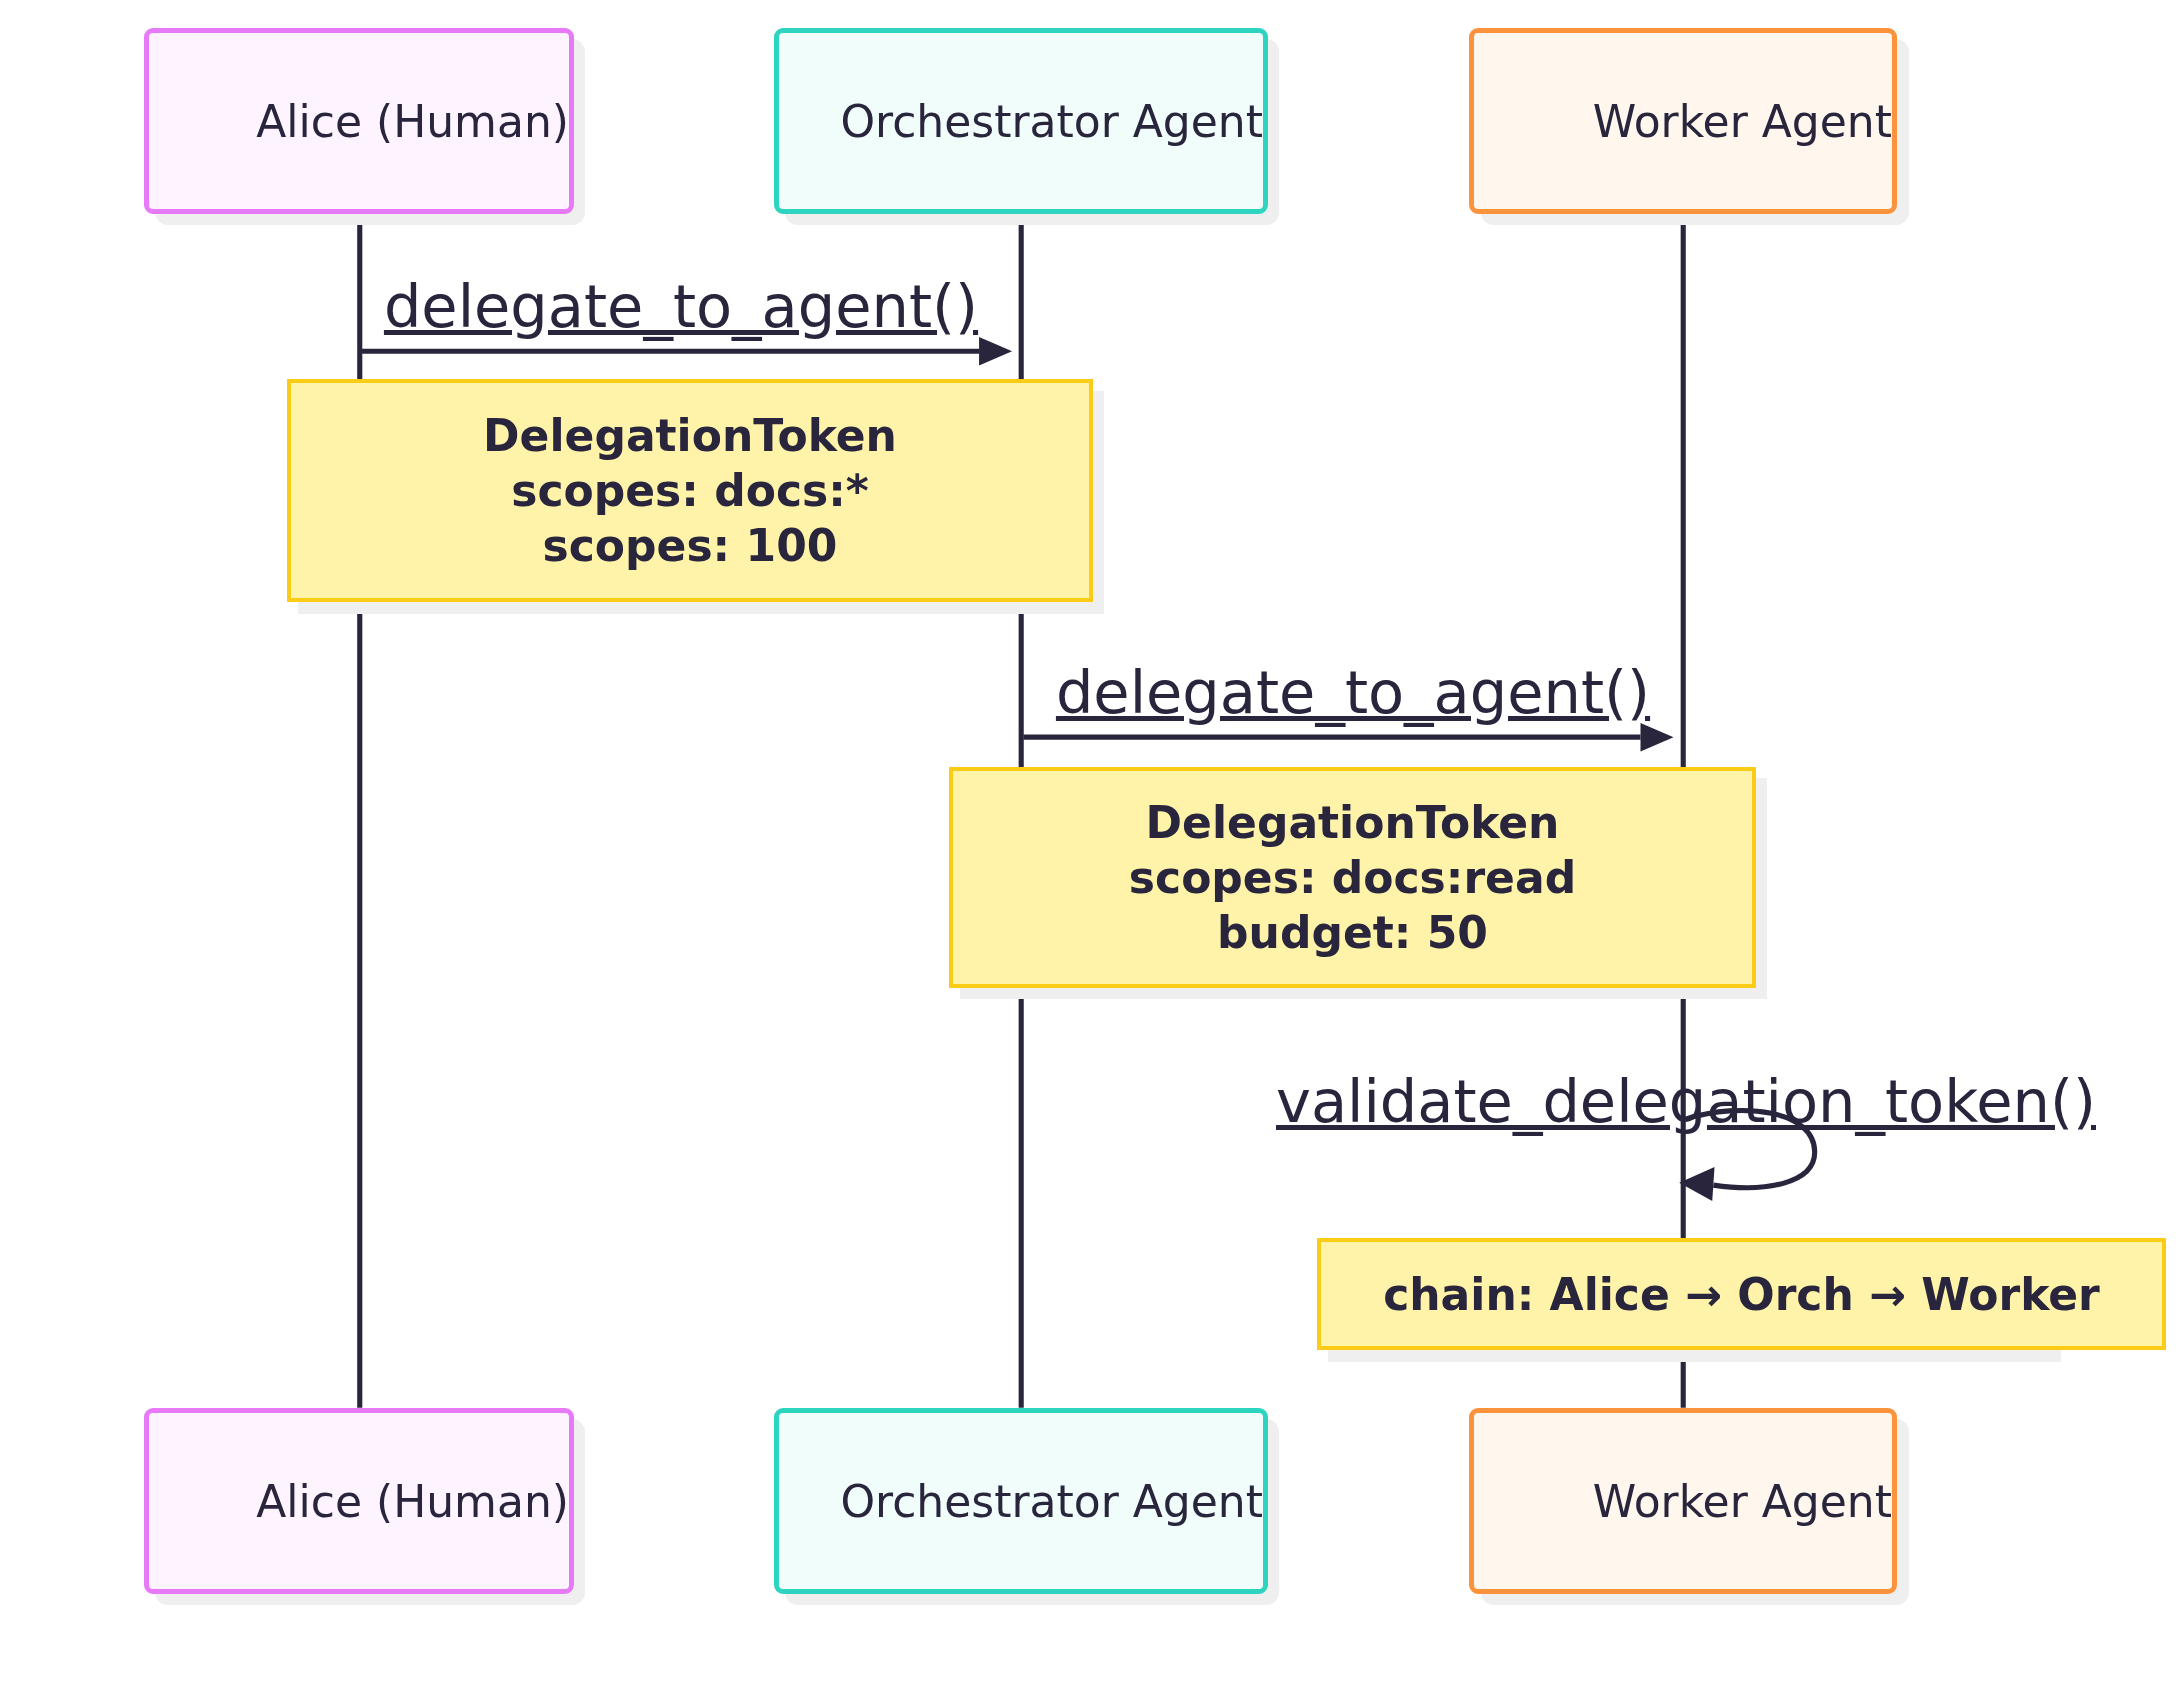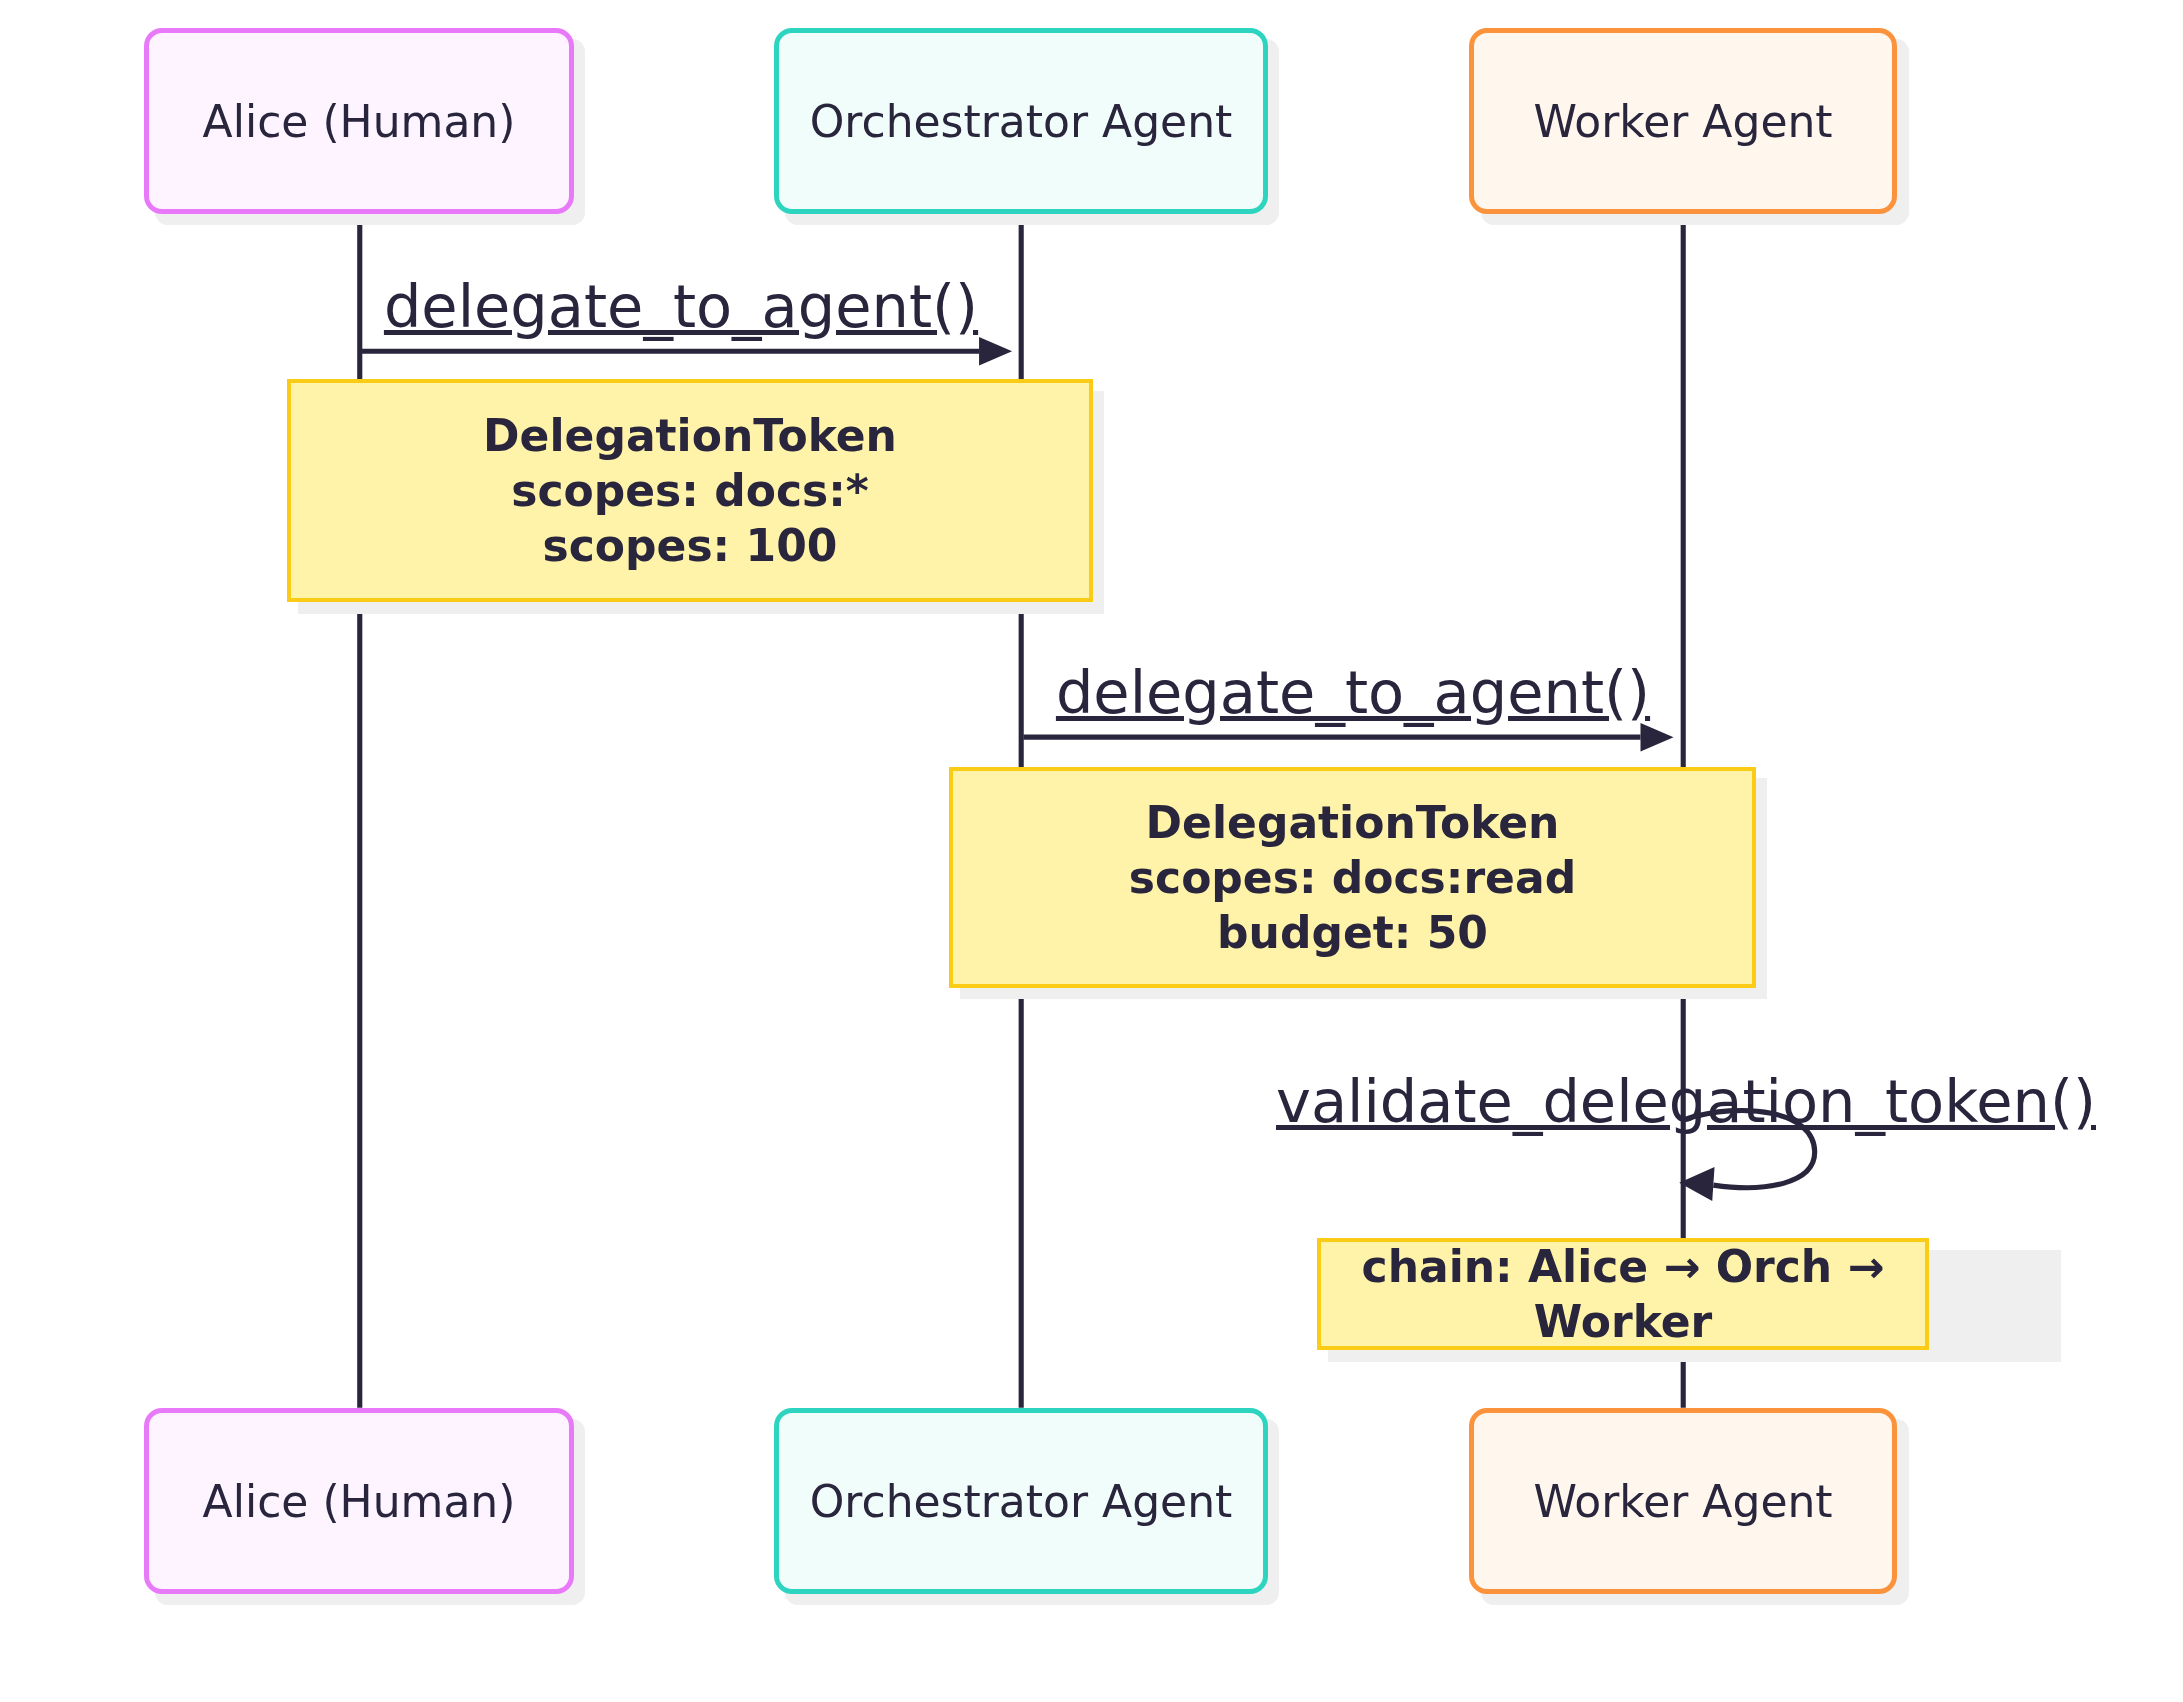--- a/index.html
+++ b/index.html
@@ -1,18 +1,18 @@
 <!DOCTYPE html>
 <html style="font-size:9px"><head>
 <meta charset="utf-8">
 <style>
   html, body { margin: 0; padding: 0; background: #ffffff; }
   body { width: 2183px; height: 1702px; position: relative; overflow: hidden; font-family: "DejaVu Sans", sans-serif; color: #28253d; }
   svg.canvas { position: absolute; left: 0; top: 0; }
-  .actor { position: absolute; box-sizing: border-box; border: 5.1px solid; border-radius: 18px; display: flex; align-items: center; justify-content: center; font-size: 44px; }
+  .actor { position: absolute; box-sizing: border-box; border: 5.1px solid; border-radius: 9px; display: flex; align-items: center; justify-content: flex-end; font-size: 44px; }
   .shadow { position: absolute; background: #efefef; border-radius: 12.5px; }
   .note { position: absolute; box-sizing: border-box; border: 4.6px solid #facc15; background: #fef3a8; display: flex; flex-direction: column; align-items: center; justify-content: center; font-weight: bold; font-size: 44px; line-height: 55px; text-align: center; }
   .note-shadow { position: absolute; background: #efefef; }
   .msg-label { position: absolute; font-size: 59px; white-space: nowrap; transform: translateX(-50%); text-decoration: underline; }
 </style>
 </head>
 <body>
 
 <svg class="canvas" width="2183" height="1702" viewBox="0 0 3835 2990">
   <defs>
@@ -60,21 +60,21 @@
 </div>
 
 <div class="note-shadow" style="left:960px;top:778px;width:807px;height:221px;"></div>
 <div class="note" style="left:949px;top:767px;width:807px;height:221px;">
   <div>DelegationToken</div>
   <div>scopes: docs:read</div>
   <div>budget: 50</div>
 </div>
 
 <div class="note-shadow" style="left:1328px;top:1250px;width:733px;height:112px;"></div>
-<div class="note" style="left:1317px;top:1238px;width:612px;height:112px;">
+<div class="note" style="left:1317px;top:1238px;width:849px;height:112px;">
   <div>chain: Alice → Orch → Worker</div>
 </div>
 
 <div class="shadow" style="left:155px;top:1419px;width:430px;height:186px;"></div>
 <div class="actor" style="left:144px;top:1408px;width:430px;height:186px;border-color:#e879f9;background:#fdf4ff;">
   <span>Alice (Human)</span>
 </div>
 <div class="shadow" style="left:785px;top:1419px;width:494px;height:186px;"></div>
 <div class="actor" style="left:774px;top:1408px;width:494px;height:186px;border-color:#2dd4bf;background:#f0fdfa;">
   <span>Orchestrator Agent</span>

